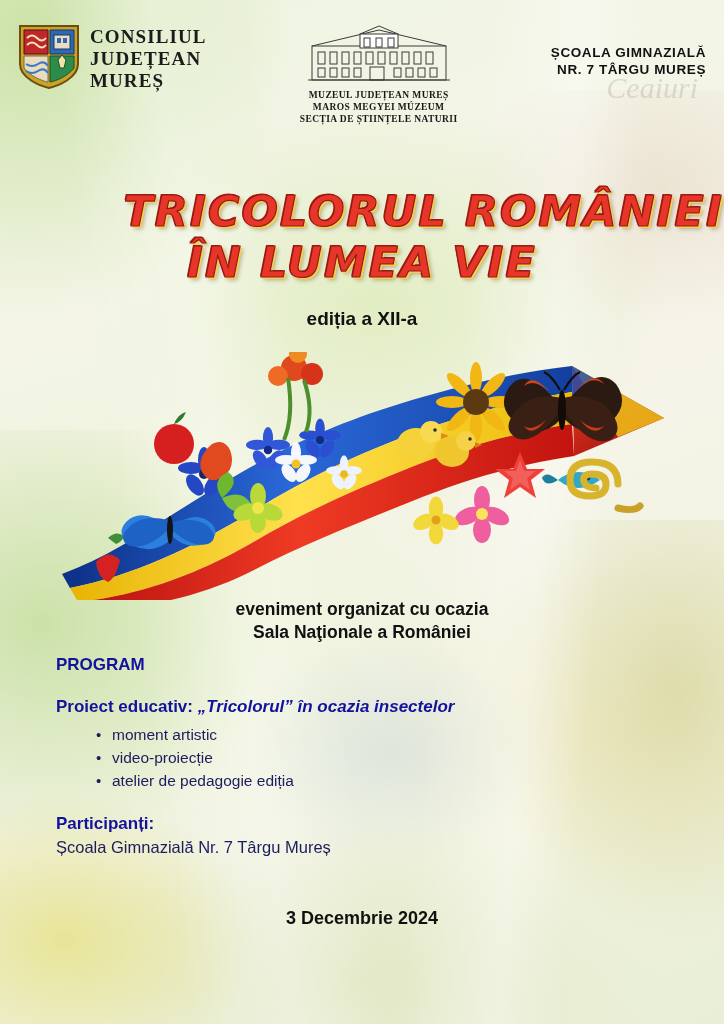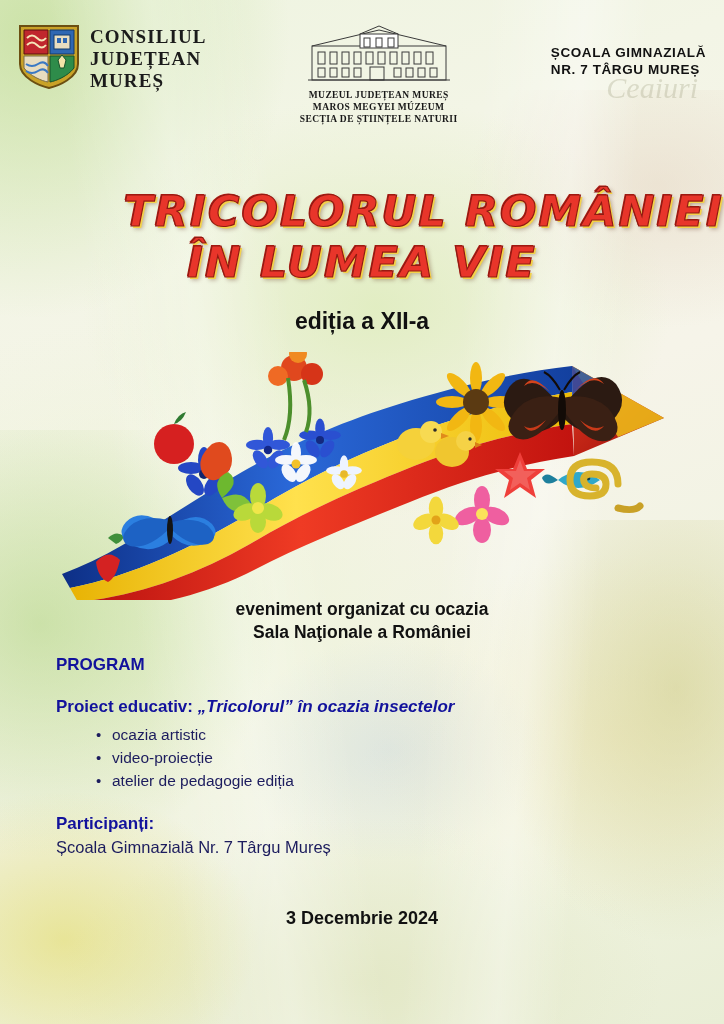--- a/index.html
+++ b/index.html
@@ -123,20 +123,21 @@
   .org-center-text {
     font-family: "Liberation Serif", serif;
     font-weight: bold;
     font-size: 9.5px;
     line-height: 12px;
     letter-spacing: 0.4px;
     color: #181818;
   }
 
   .org-right {
+    text-align: right;
     padding-top: 22px;
     font-family: "Liberation Sans", sans-serif;
     font-weight: bold;
     font-size: 13.5px;
     line-height: 17px;
     letter-spacing: 0.6px;
     color: #111;
   }
 
   
@@ -162,21 +163,21 @@
   .title-line-1 { font-size: 43px; line-height: 50px; text-align: right; }
   .title-line-2 { font-size: 43px; line-height: 52px; }
 
   .edition {
     position: absolute;
     left: 0; right: 0;
     top: 308px;
     text-align: center;
     font-family: "Liberation Sans", sans-serif;
     font-weight: bold;
-    font-size: 23px;
+    font-size: 19px;
     color: #111;
   }
 
   
   .artwork {
     position: absolute;
     left: 52px;
     top: 352px;
     width: 620px;
     height: 248px;
@@ -580,21 +581,21 @@
 
   <div class="program-block">
     <div class="program-title">PROGRAM</div>
 
     <div class="project-line">
       <span>Proiect educativ:</span>
       <span class="project-emph">„Tricolorul” în ocazia insectelor</span>
     </div>
 
     <ul class="bullets">
-      <li>ocazia artistic</li>
+      <li>moment artistic</li>
       <li>video-proiecție</li>
       <li>atelier de pedagogie ediția</li>
     </ul>
 
     <div class="participants-title">Participanți:</div>
     <div class="participants-value">Școala Gimnazială Nr. 7 Târgu Mureș</div>
   </div>
 
   <div class="footer">
     <div class="footer-date">3 Decembrie 2024</div>

